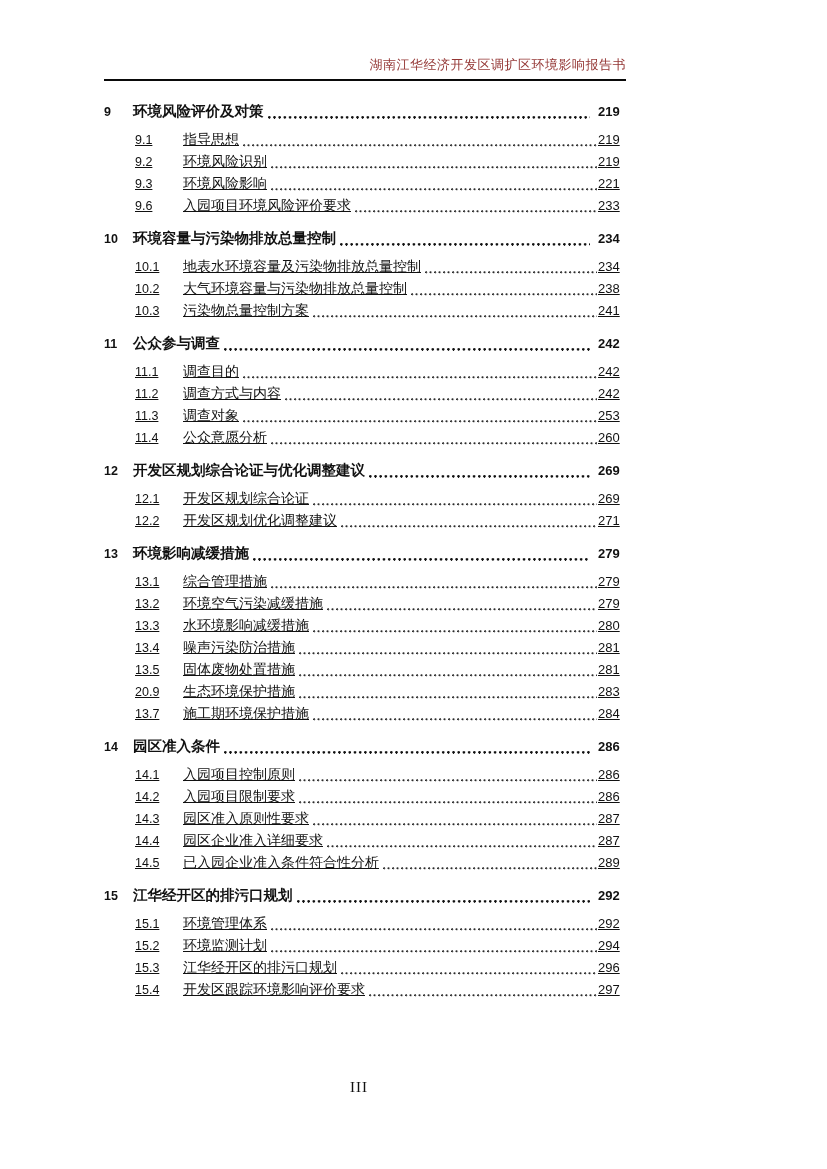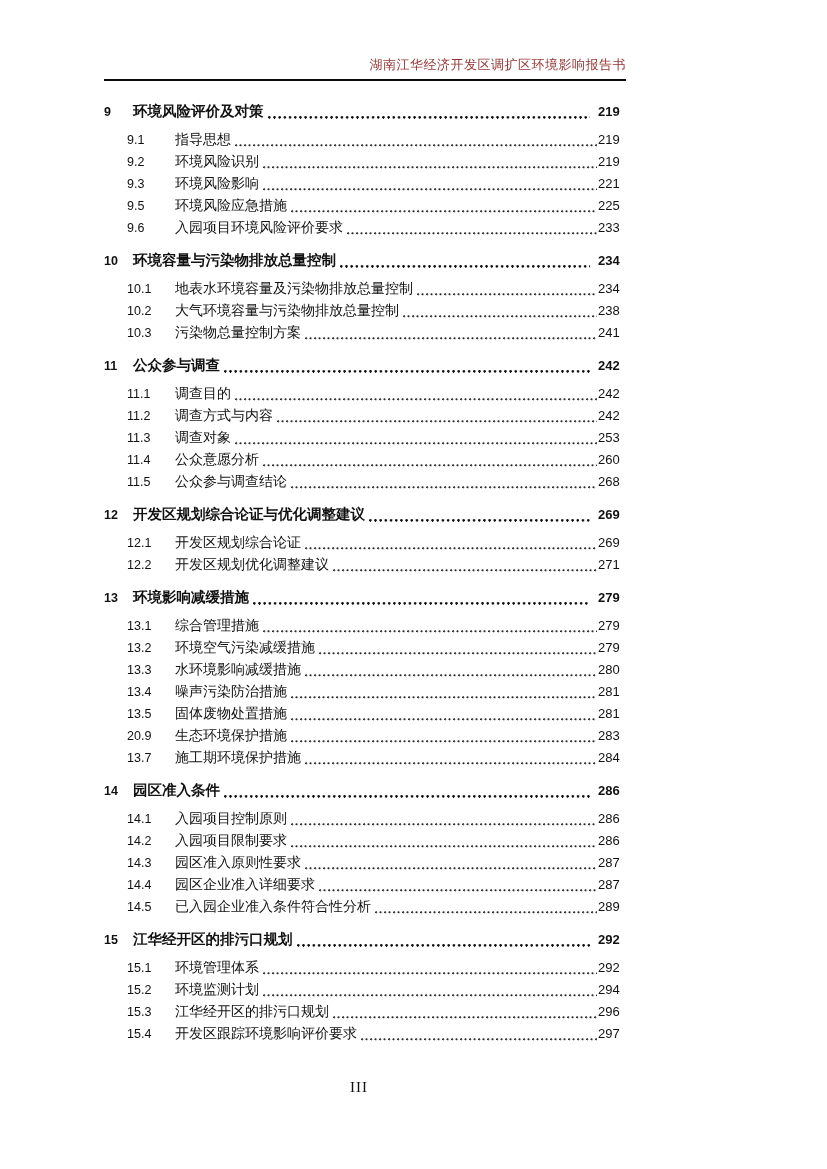--- a/index.html
+++ b/index.html
@@ -35,21 +35,21 @@
     align-items: baseline;
     line-height: 22px;
     font-size: 14px;
     white-space: nowrap;
   }
   .toc-row.chapter {
     font-weight: bold;
     font-size: 14.5px;
     margin-bottom: 6px;
   }
-  .toc-row.section { margin-left: 23px; }
+  .toc-row.section { margin-left: 31px; text-decoration: underline; }
   .num {
     font-family: "Liberation Sans", "DejaVu Sans", sans-serif;
     font-size: 12.5px;
     flex: 0 0 auto;
   }
   .toc-row.chapter .num { width: 29px; }
   .toc-row.section .num { width: 48px; }
   .title { flex: 0 0 auto; }
   .leader {
     flex: 1 1 auto;
@@ -111,26 +111,20 @@
           <span class="leader"></span>
           <span class="page-num">219</span>
         </div>
         <div class="toc-row section">
           <span class="num">9.3</span>
           <span class="title">环境风险影响</span>
           <span class="leader"></span>
           <span class="page-num">221</span>
         </div>
         <div class="toc-row section">
-          <span class="num">9.5</span>
-          <span class="title">环境风险应急措施</span>
-          <span class="leader"></span>
-          <span class="page-num">225</span>
-        </div>
-        <div class="toc-row section">
           <span class="num">9.6</span>
           <span class="title">入园项目环境风险评价要求</span>
           <span class="leader"></span>
           <span class="page-num">233</span>
         </div>
       </section>
       <section class="chapter-block">
         <div class="toc-row chapter">
           <span class="num">10</span>
           <span class="title">环境容量与污染物排放总量控制</span>
@@ -179,26 +173,20 @@
           <span class="num">11.3</span>
           <span class="title">调查对象</span>
           <span class="leader"></span>
           <span class="page-num">253</span>
         </div>
         <div class="toc-row section">
           <span class="num">11.4</span>
           <span class="title">公众意愿分析</span>
           <span class="leader"></span>
           <span class="page-num">260</span>
-        </div>
-        <div class="toc-row section">
-          <span class="num">11.5</span>
-          <span class="title">公众参与调查结论</span>
-          <span class="leader"></span>
-          <span class="page-num">268</span>
         </div>
       </section>
       <section class="chapter-block">
         <div class="toc-row chapter">
           <span class="num">12</span>
           <span class="title">开发区规划综合论证与优化调整建议</span>
           <span class="leader"></span>
           <span class="page-num">269</span>
         </div>
         <div class="toc-row section">

